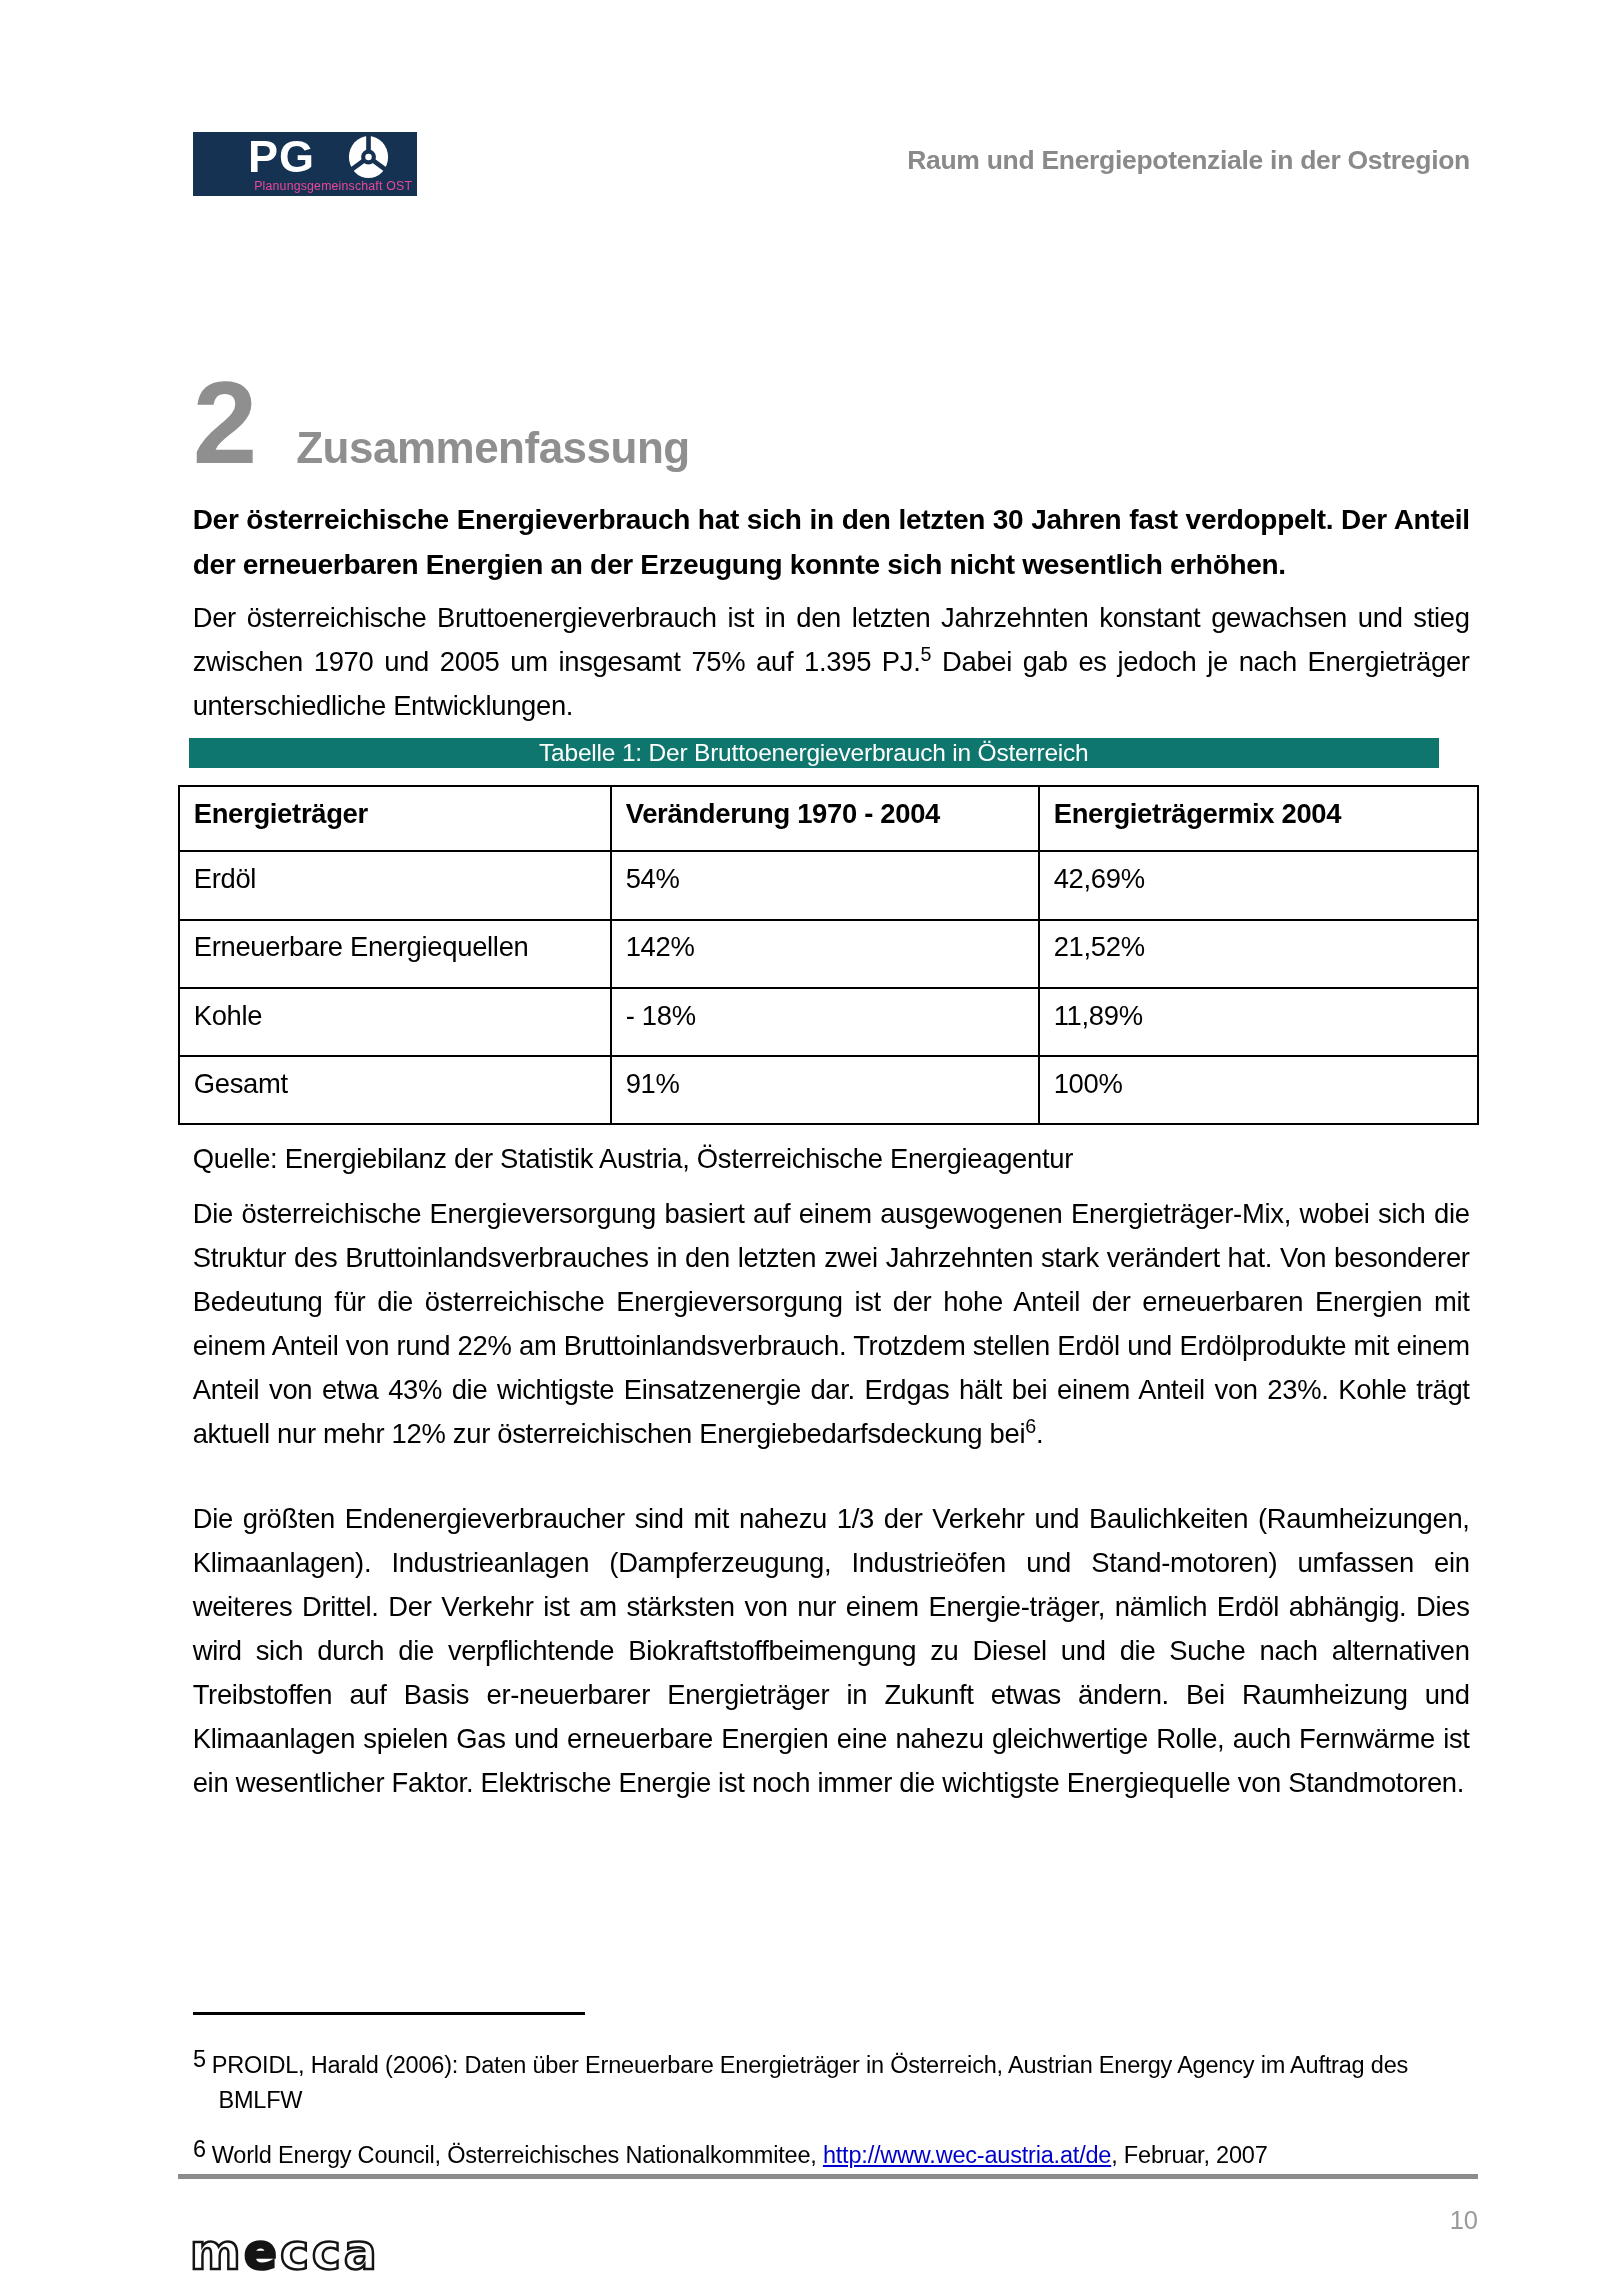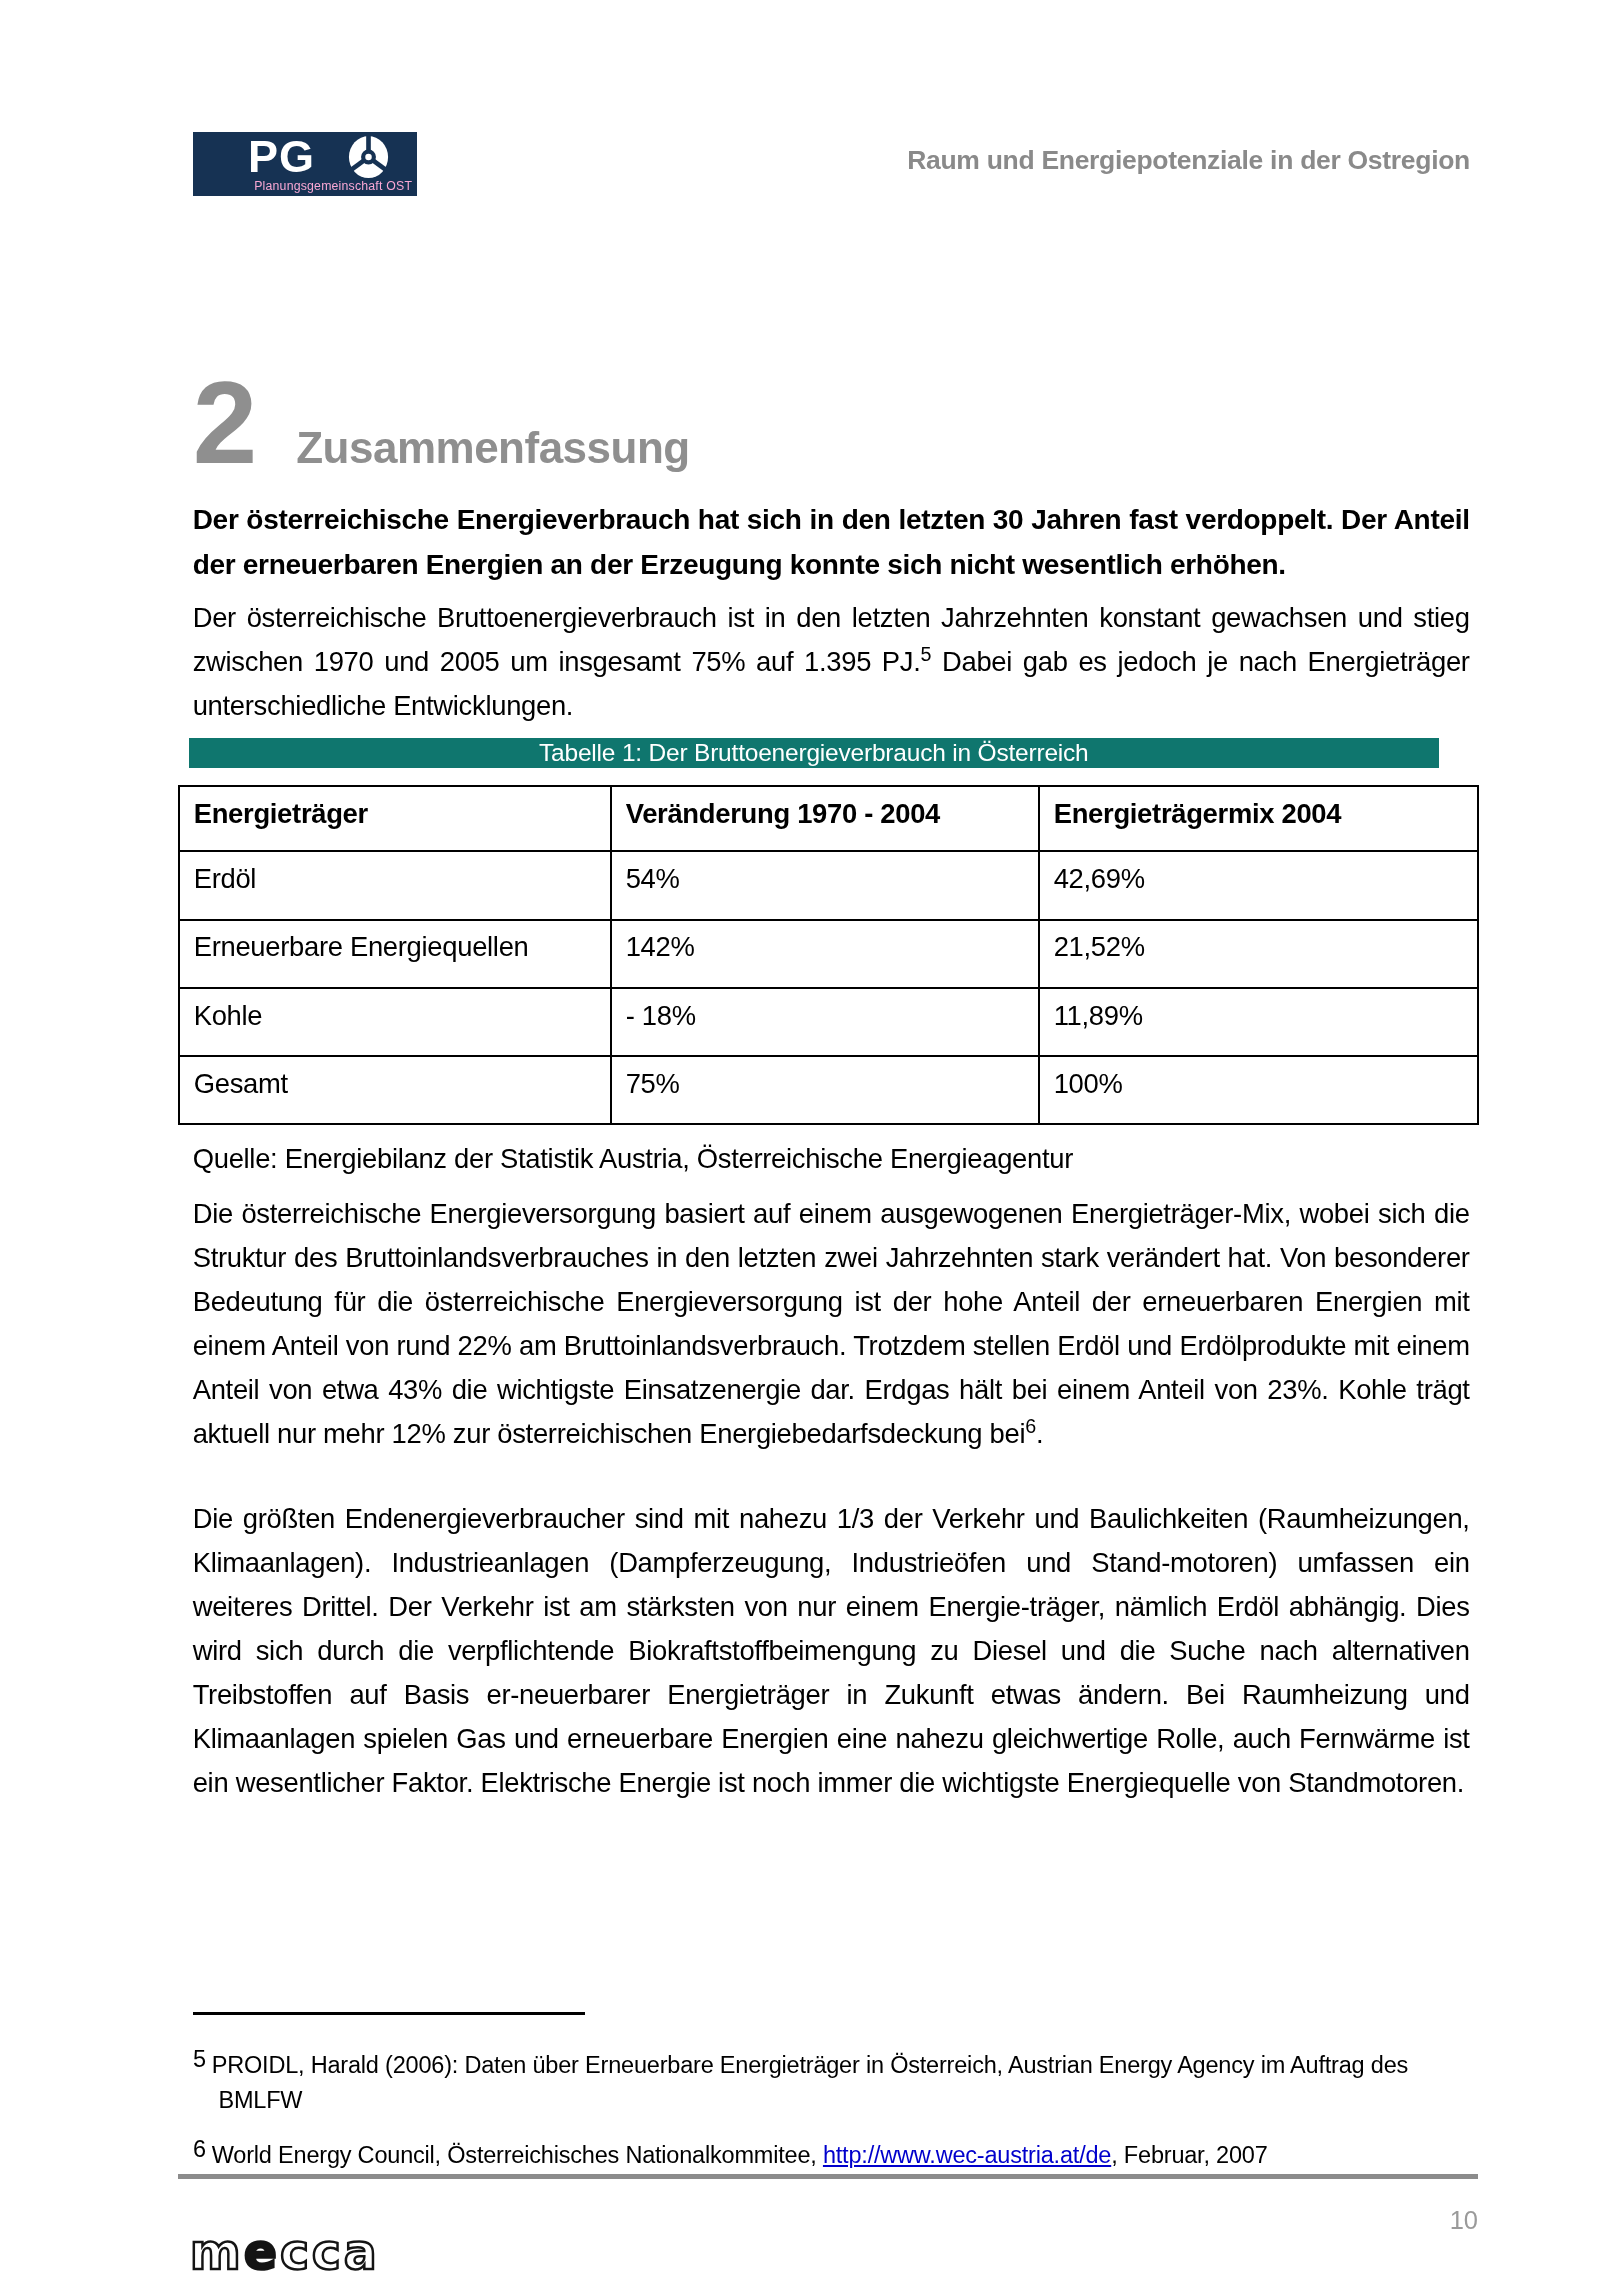--- a/index.html
+++ b/index.html
@@ -14,21 +14,21 @@
     position:absolute; left:193px; top:132px; width:224px; height:64px;
     background:#163253; display:block;
   }
   .logo-pg {
     position:absolute; left:55px; top:0px;
     color:#fff; font-weight:bold; font-size:45px; line-height:49px; letter-spacing:1px;
   }
   .logo-prop { position:absolute; left:155px; top:2.9px; }
   .logo-caption {
     position:absolute; right:4.9px; bottom:2.9px;
-    color:#f9a8d4; font-size:12.3px; letter-spacing:0.2px; white-space:nowrap;
+    color:#ec4899; font-size:12.3px; letter-spacing:0.2px; white-space:nowrap;
   }
   .header-title {
     position:absolute; top:145px; right:150px;
     color:#8a8a8a; font-weight:bold; font-size:26.5px; letter-spacing:-0.3px;
     white-space:nowrap;
   }
 
   
   .content { position:absolute; left:178px; top:369px; width:1300px; }
 
@@ -152,21 +152,21 @@
         <td>142%</td>
         <td>21,52%</td>
       </tr>
       <tr>
         <td>Kohle</td>
         <td>- 18%</td>
         <td>11,89%</td>
       </tr>
       <tr>
         <td>Gesamt</td>
-        <td>75%</td>
+        <td>91%</td>
         <td>100%</td>
       </tr>
     </tbody>
       </table>
 
     <p class="source">Quelle: Energiebilanz der Statistik Austria, Österreichische Energieagentur</p>
 
     <p class="body after-table"><span>Die österreichische Energieversorgung basiert auf einem ausgewogenen Energieträger-Mix, wobei sich die Struktur des Bruttoinlandsverbrauches in den letzten zwei Jahrzehnten stark verändert hat. Von besonderer Bedeutung für die österreichische Energieversorgung ist der hohe Anteil der erneuerbaren Energien mit einem Anteil von rund 22% am Bruttoinlandsverbrauch. Trotzdem stellen Erdöl und Erdölprodukte mit einem Anteil von etwa 43% die wichtigste Einsatzenergie dar. Erdgas hält bei einem Anteil von 23%. Kohle trägt aktuell nur mehr 12% zur österreichischen Energiebedarfsdeckung bei</span><sup class="fnref">6</sup><span>.</span></p>
 
     <p class="body consumers">Die größten Endenergieverbraucher sind mit nahezu 1/3 der Verkehr und Baulichkeiten (Raumheizungen, Klimaanlagen). Industrieanlagen (Dampferzeugung, Industrieöfen und Stand-motoren) umfassen ein weiteres Drittel. Der Verkehr ist am stärksten von nur einem Energie-träger, nämlich Erdöl abhängig. Dies wird sich durch die verpflichtende Biokraftstoffbeimengung zu Diesel und die Suche nach alternativen Treibstoffen auf Basis er-neuerbarer Energieträger in Zukunft etwas ändern. Bei Raumheizung und Klimaanlagen spielen Gas und erneuerbare Energien eine nahezu gleichwertige Rolle, auch Fernwärme ist ein wesentlicher Faktor. Elektrische Energie ist noch immer die wichtigste Energiequelle von Standmotoren.</p>

